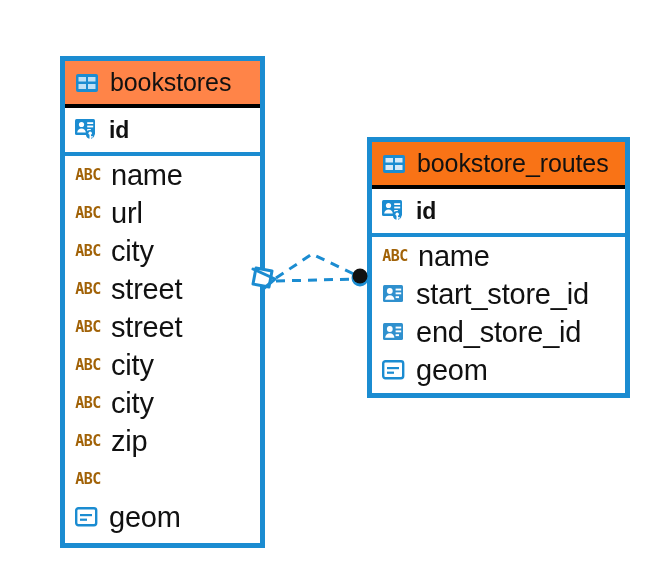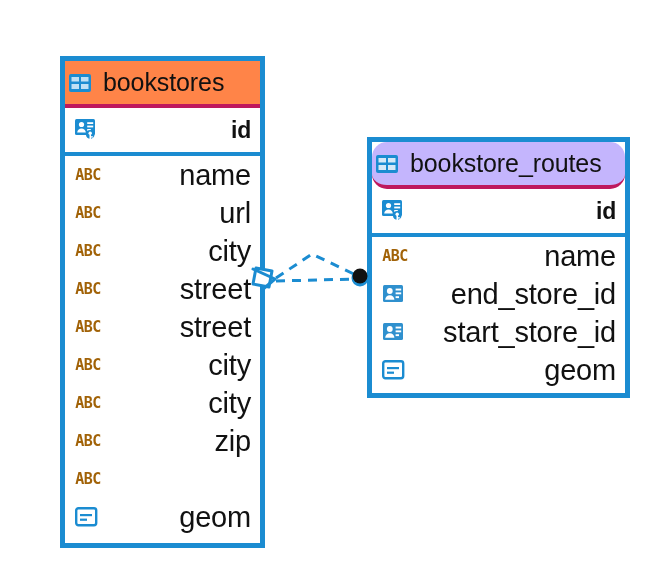--- a/index.html
+++ b/index.html
@@ -24,41 +24,40 @@
     position: absolute;
     box-sizing: border-box;
     background: #ffffff;
     border: 5px solid #1B8CD1;
   }
   .entity-header {
     display: flex;
     align-items: center;
     box-sizing: border-box;
     height: 47px;
-    padding: 0 2px;
-    border-bottom: 4px solid #be185d;
+    padding: 0 9px;
+    border-bottom: 4px solid #000000;
   }
   .entity-header.accent-orange { background: #FF8448; }
-  .entity-header.accent-gray   { background: #c4b5fd; border-radius: 15px; }
+  .entity-header.accent-gray   { background: #f97316; }
   .entity-title {
     font-size: 25px;
     color: #111111;
     margin-left: 10px;
     white-space: nowrap;
     letter-spacing: -0.1px;
   }
   .pk-section { border-bottom: 4px solid #1B8CD1; }
 
   .field-row {
     display: flex;
     align-items: center;
     height: 38px;
     padding: 12px 9px;
     box-sizing: border-box;
-    justify-content: space-between;
   }
   .field-label {
     font-size: 29px;
     color: #111111;
     margin-left: 9px;
     white-space: nowrap;
     letter-spacing: -0.2px;
   }
   .field-label.pk { font-weight: bold; font-size: 23px; }
 
@@ -239,35 +238,35 @@
         <span class="icon">
           <svg width="24" height="20" viewBox="0 0 24 20">
             <rect x="1" y="1" width="20" height="17" rx="1.5" fill="#2F90CE"></rect>
             <circle cx="7.8" cy="7" r="2.9" fill="#ffffff"></circle>
             <path d="M3.2 15.8c0-2.9 2.1-4.6 4.6-4.6s4.6 1.7 4.6 4.6z" fill="#ffffff"></path>
             <rect x="13.6" y="4.6" width="5.6" height="1.9" fill="#ffffff"></rect>
             <rect x="13.6" y="8.4" width="5.6" height="1.9" fill="#ffffff"></rect>
             <rect x="13.6" y="12.2" width="3.4" height="1.9" fill="#ffffff"></rect>
           </svg>
         </span>
-        <span class="field-label">end_store_id</span>
+        <span class="field-label">start_store_id</span>
       </div>
 
       <div class="field-row">
         <span class="icon">
           <svg width="24" height="20" viewBox="0 0 24 20">
             <rect x="1" y="1" width="20" height="17" rx="1.5" fill="#2F90CE"></rect>
             <circle cx="7.8" cy="7" r="2.9" fill="#ffffff"></circle>
             <path d="M3.2 15.8c0-2.9 2.1-4.6 4.6-4.6s4.6 1.7 4.6 4.6z" fill="#ffffff"></path>
             <rect x="13.6" y="4.6" width="5.6" height="1.9" fill="#ffffff"></rect>
             <rect x="13.6" y="8.4" width="5.6" height="1.9" fill="#ffffff"></rect>
             <rect x="13.6" y="12.2" width="3.4" height="1.9" fill="#ffffff"></rect>
           </svg>
         </span>
-        <span class="field-label">start_store_id</span>
+        <span class="field-label">end_store_id</span>
       </div>
 
       <div class="field-row">
         <span class="icon">
           <svg width="24" height="21" viewBox="0 0 24 21">
             <rect x="1.2" y="1.2" width="20" height="17" rx="2.2" fill="#ffffff" stroke="#1B8CD1" stroke-width="2.4"></rect>
             <rect x="5" y="7" width="12" height="2.2" fill="#1B8CD1"></rect>
             <rect x="5" y="11.6" width="7" height="2.2" fill="#1B8CD1"></rect>
           </svg>
         </span>

